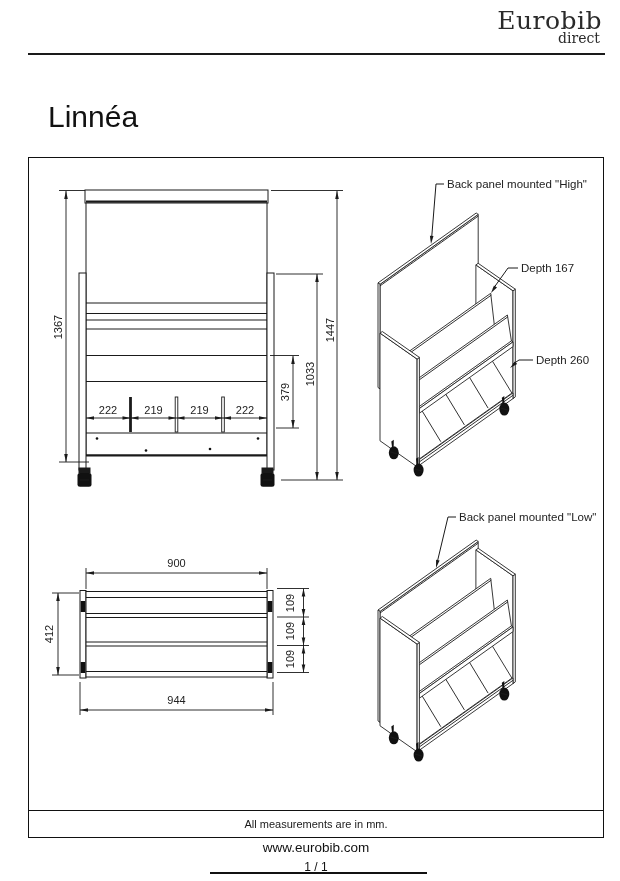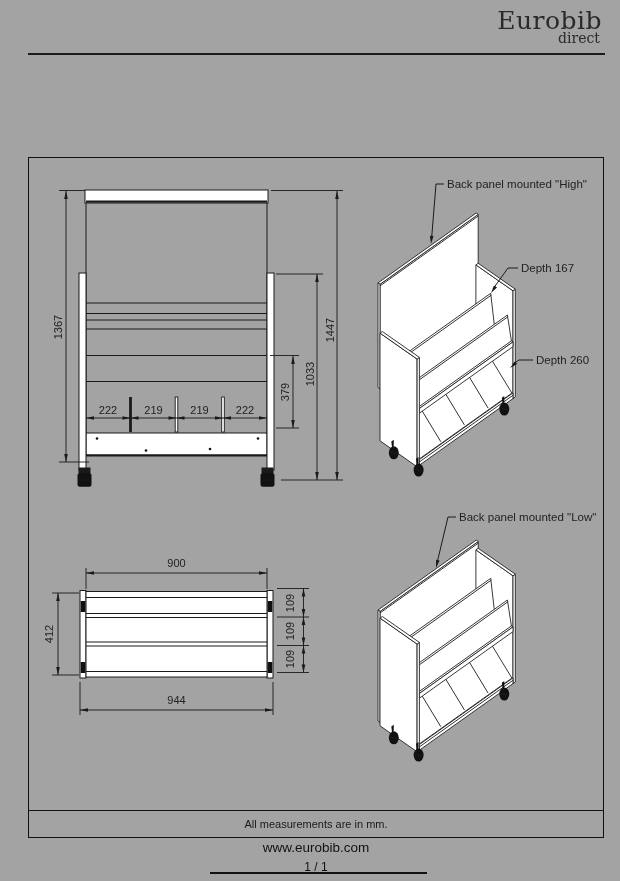--- a/index.html
+++ b/index.html
@@ -1,16 +1,16 @@
 <!DOCTYPE html>
 <html><head>
 <meta charset="utf-8">
 <style>
   html,body{margin:0;padding:0;background:#888;}
-  .page{position:relative;width:620px;height:881px;background:#a3a3a3;overflow:hidden;
+  .page{position:relative;width:620px;height:881px;background:#ffffff;overflow:hidden;
         font-family:"Liberation Sans",sans-serif;color:#1a1a1a;}
   .logo{position:absolute;top:8px;right:18px;text-align:right;color:#2a2a2a;
         font-family:"DejaVu Serif",serif;line-height:1;}
   .logo .l1{font-size:25px;letter-spacing:.5px;}
   .logo .l2{font-size:14px;margin-top:-2px;padding-right:2px;}
   .header-rule{position:absolute;left:28px;top:53px;width:577px;height:1.6px;background:#1a1a1a;}
   .doc-title{position:absolute;left:48px;top:100px;font-size:30px;color:#111;}
   .frame{position:absolute;left:28px;top:157px;width:574px;height:679px;border:1.6px solid #111;}
   .note-bar{position:absolute;left:0;right:0;bottom:0;height:26px;line-height:26px;
             border-top:1.6px solid #111;text-align:center;font-size:11px;color:#1a1a1a;margin-top:32px;}
@@ -28,20 +28,21 @@
 <body>
 
 <div class="page">
 
   <div class="logo">
     <div class="l1">Eurobib</div>
     <div class="l2">direct</div>
   </div>
   <div class="header-rule"></div>
 
+  <div class="doc-title">Linnéa</div>
 
   <div class="frame">
     <div class="note-bar">All measurements are in mm.</div>
   </div>
 
   <svg class="art" width="620" height="881" viewBox="0 0 620 881">
 
     <g stroke="#1a1a1a" stroke-width="1" fill="none">
 
       <rect x="85" y="190" width="183" height="13" fill="#fff"></rect>

